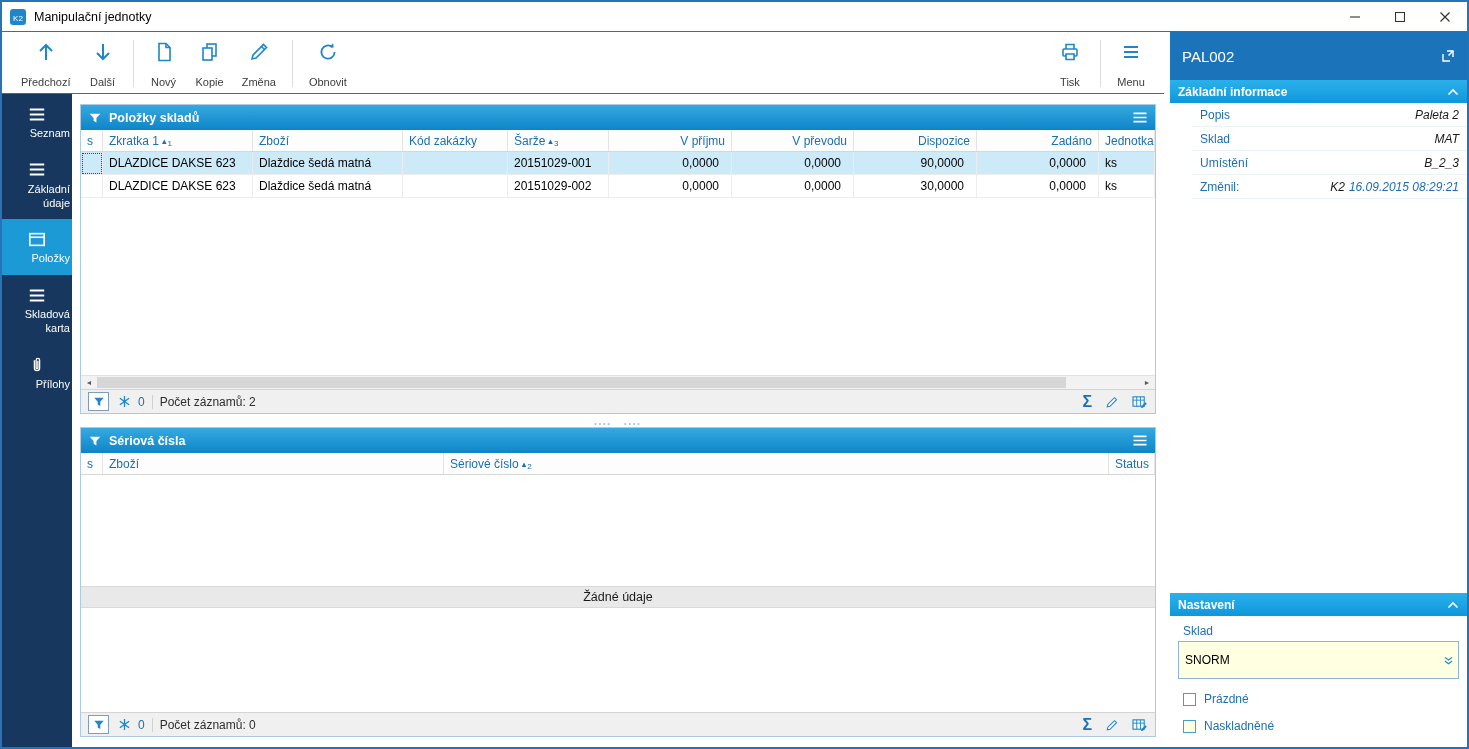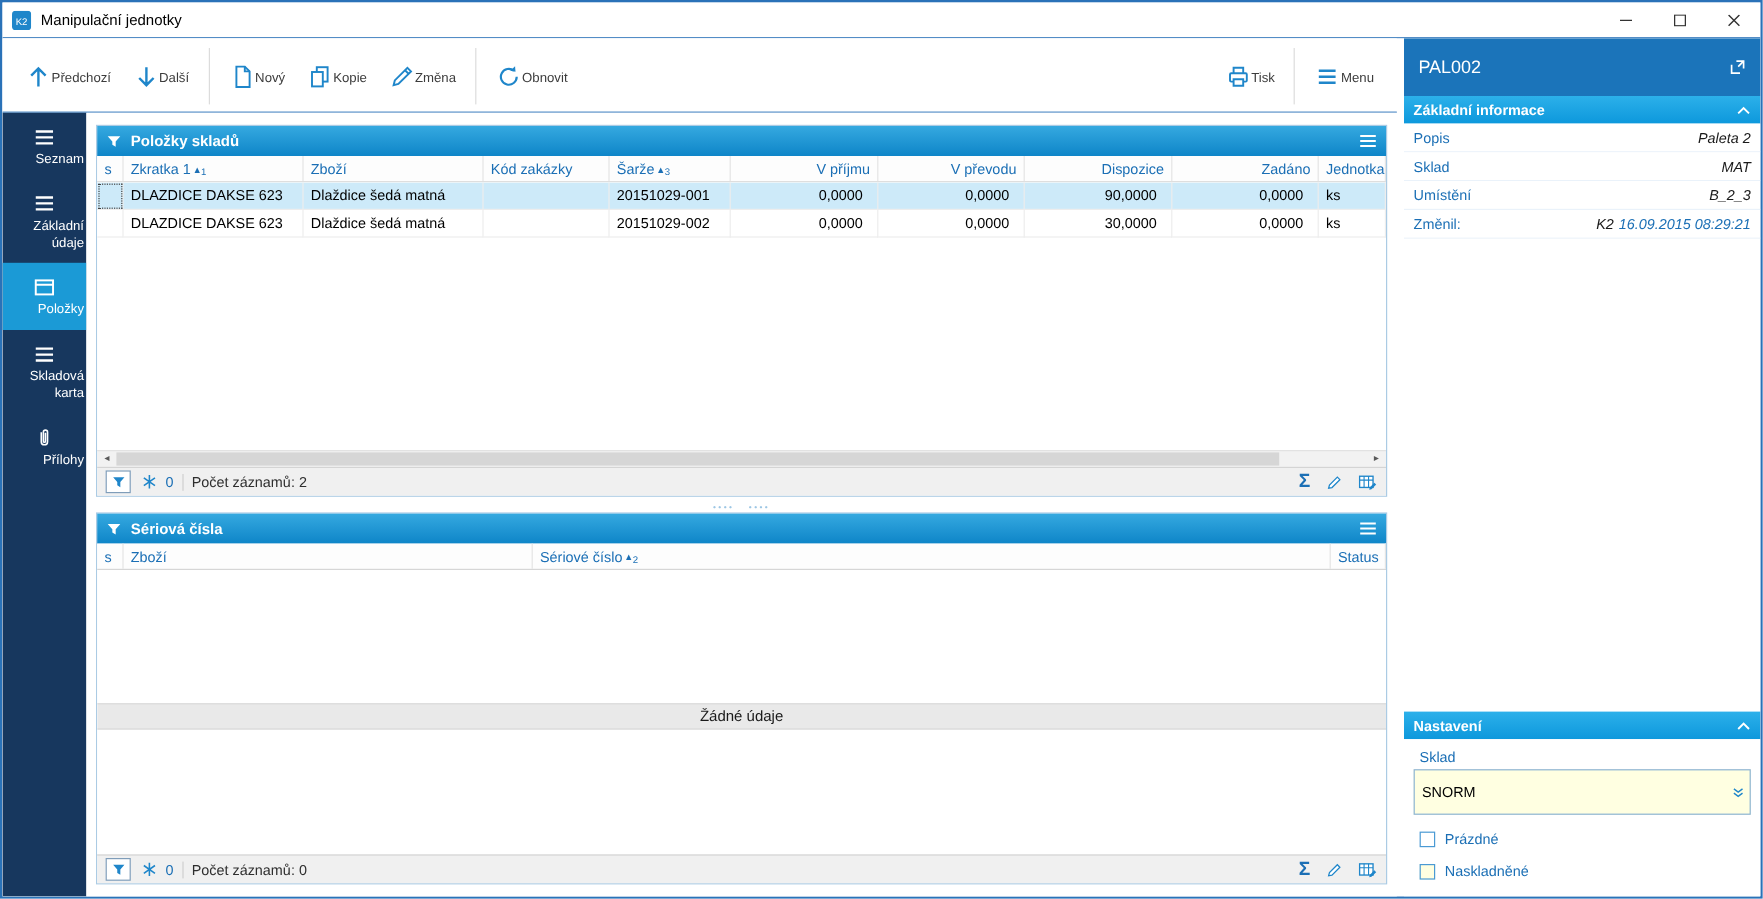--- a/index.html
+++ b/index.html
@@ -15,21 +15,21 @@
   .win-controls { margin-left:auto; display:flex; height:100%; }
   .win-btn { width:45px; height:100%; display:flex; align-items:center; justify-content:center; cursor:pointer; }
 
   
   .body-row { flex:1; display:flex; min-height:0; background:#fff; }
   .left-col { flex:1; display:flex; flex-direction:column; min-width:0; }
 
   
   .toolbar { height:62px; flex:none; border-bottom:1px solid #2a72b8;
              display:flex; align-items:stretch; padding:5px 10px 3px 10px; background:#fff; }
-  .tb-btn { border:0; background:transparent; display:flex; flex-direction:row; align-items:center;
+  .tb-btn { border:0; background:transparent; display:flex; flex-direction:column; align-items:center;
             justify-content:space-between; padding:2px 9px; min-width:46px; cursor:pointer; font-family:inherit; }
   .tb-ic { height:25px; display:flex; align-items:center; justify-content:center; }
   .tb-lb { font-size:11px; color:#3c3c3c; margin-top:2px; white-space:nowrap; }
   .tb-sep { width:1px; background:#dcdcdc; margin:3px 7px; }
   .tb-spacer { flex:1; }
 
   
   .workspace { flex:1; display:flex; min-height:0; background:#fff; }
   .sidebar { width:70px; flex:none; background:#17375e; display:flex; flex-direction:column; }
   .side-item { color:#fff; text-align:right; padding:10px 2px 9px 2px; cursor:pointer; }
@@ -91,21 +91,21 @@
 
   
   .detail { width:297px; flex:none; margin-left:6px; background:#1b74ba; display:flex; flex-direction:column; }
   .detail-head { height:48px; flex:none; display:flex; align-items:center; padding:0 12px; color:#fff; font-size:15px; }
   .expand-btn { margin-left:auto; cursor:pointer; display:flex; }
   .detail-body { flex:1; min-height:0; background:#fff; display:flex; flex-direction:column; }
   .sec-head { height:23px; flex:none; background:linear-gradient(#2cb0ea,#0d98dc); color:#fff;
               font-weight:bold; font-size:12px; display:flex; align-items:center; padding:0 8px; }
   .sec-toggle { margin-left:auto; cursor:pointer; display:flex; }
   .info-row { height:24px; flex:none; display:flex; align-items:center; padding:0 8px; font-size:12px;
-              border-bottom:1px solid #eaf2fa; background:#fff; }
+              border-bottom:1px solid #eaf2fa; background:#fff;margin-left:22px; }
   .info-label { color:#1b6fb5; }
   .info-value { margin-left:auto; color:#1a1a1a;font-style:italic; }
   .info-date { color:#1b6fb5; margin-left:4px; }
   .detail-filler { flex:1; background:#fff; }
   .settings { flex:none; background:#fff; padding:6px 8px 14px 8px; font-size:12px; }
   .set-label { color:#1b6fb5; margin:2px 0 3px 5px; }
   .combo { height:38px; border:1px solid #8db4d4; background:#ffffe1; display:flex; align-items:center;
            padding-left:6px; cursor:pointer; }
   .combo-value { flex:1; color:#000; }
   .combo-btn { width:20px; height:100%; display:flex; align-items:center; justify-content:center; cursor:pointer; }

